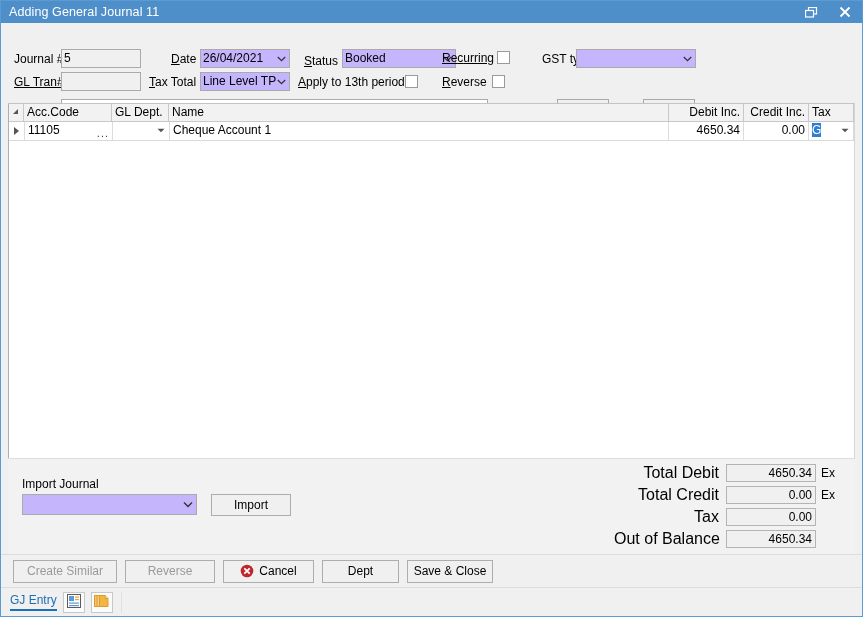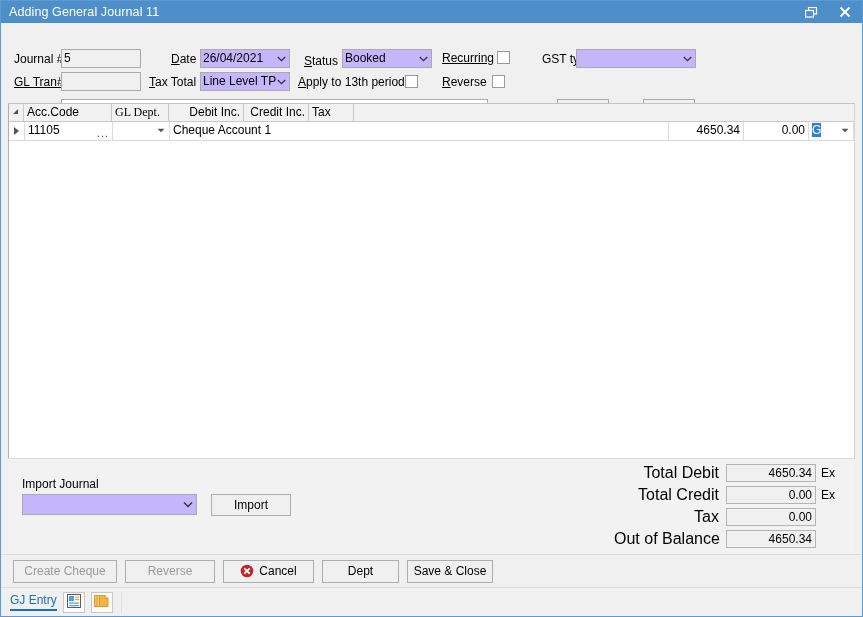--- a/index.html
+++ b/index.html
@@ -391,21 +391,21 @@
     <div class="combo" style="left:199px; top:26px; width:90px;">
       <span>26/04/2021</span>
       <span class="arrow">
         <svg width="9" height="6" viewBox="0 0 9 6">
             <path d="M0.8 1 L4.5 4.6 L8.2 1" stroke="#333" stroke-width="1.3" fill="none"></path>
           </svg>
       </span>
     </div>
 
     <div class="fld-label" style="left:303px; top:31px;"><u>S</u>tatus</div>
-    <div class="combo" style="left:341px; top:26px; width:90px;">
+    <div class="combo" style="left:341px; top:26px; width:114px;">
       <span>Booked</span>
       <span class="arrow">
         <svg width="9" height="6" viewBox="0 0 9 6">
             <path d="M0.8 1 L4.5 4.6 L8.2 1" stroke="#333" stroke-width="1.3" fill="none"></path>
           </svg>
       </span>
     </div>
 
     <div class="fld-label" style="left:441px; top:28px;text-decoration:underline;">Re<u>c</u>urring</div>
     <div class="chk" style="left:496px; top:28px;"></div>
@@ -448,21 +448,22 @@
     <div class="fld-label" style="left:616px; top:79px;">Rate</div>
     <div class="txtbox" style="left:642px; top:76px; width:52px;">1.0000</div>
   </div>
 
   <div class="grid">
     <div class="grid-header">
       <div class="gh-cell gh-indicator">
         <span class="tri"></span>
       </div>
       <div class="gh-cell" style="width:88px;">Acc.Code</div>
-      <div class="gh-cell" style="width:57px;font-family:Liberation Serif, serif;">GL Dept.</div>
+      <div class="gh-cell" style="width:57px;">GL Dept.</div>
+      <div class="gh-cell" style="flex:1 1 auto;">Name</div>
       <div class="gh-cell r" style="width:75px;">Debit Inc.</div>
       <div class="gh-cell r" style="width:65px;">Credit Inc.</div>
       <div class="gh-cell" style="width:45px;">Tax</div>
     </div>
 
     <div class="grid-row">
       <div class="gr-indicator">
         <span class="play"></span>
       </div>
       <div class="gr-cell" style="width:88px;">
@@ -523,21 +524,21 @@
       </div>
       <div class="total-row">
         <div class="total-label">Out of Balance</div>
         <div class="total-box">4650.34</div>
         <div class="total-suffix"></div>
       </div>
     </div>
   </div>
 
   <div class="buttonbar">
-    <div class="btn bb-btn disabled" style="width:104px;">Create Cheque</div>
+    <div class="btn bb-btn disabled" style="width:104px;">Create Similar</div>
     <div class="btn bb-btn disabled" style="width:90px;">Reverse</div>
     <div class="btn bb-btn" style="width:91px;">
       <span class="icon">
         <svg width="14" height="14" viewBox="0 0 14 14">
           <circle cx="7" cy="7" r="6.3" fill="#c0272d"></circle>
           <path d="M4.3 4.3 L9.7 9.7 M9.7 4.3 L4.3 9.7" stroke="#ffffff" stroke-width="1.8" fill="none"></path>
         </svg>
       </span>
       <span>Cancel</span>
     </div>

